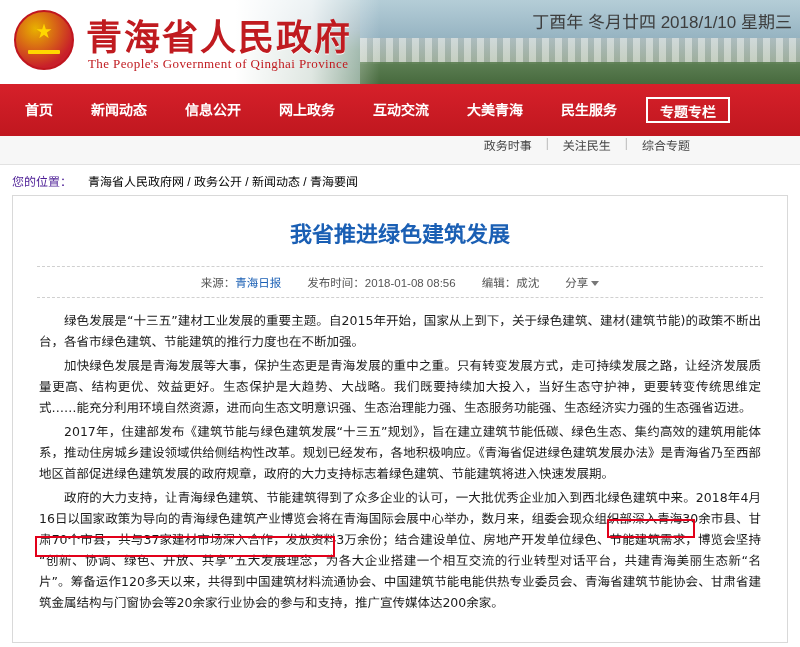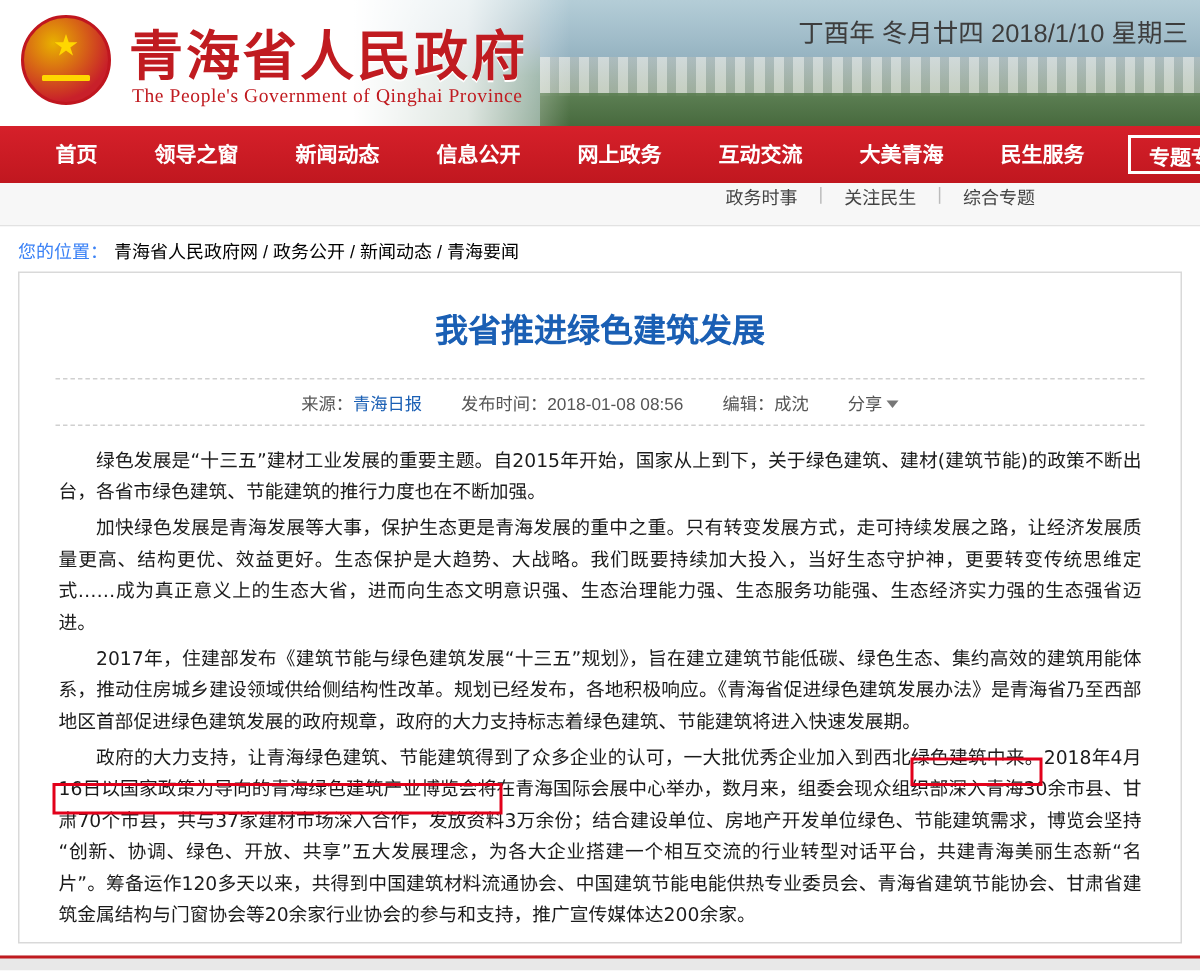--- a/index.html
+++ b/index.html
@@ -109,25 +109,25 @@
     position: absolute;
     right: 8px;
     top: 8px;
     font-size: 17px;
     color: #3d3d3d;
   }
 
   
   .nav {
     position: relative;
-    height: 38px;
+    height: 52px;
     background: linear-gradient(180deg, #d6202a 0%, #c0171f 100%);
     display: flex;
     align-items: center;
-    padding-left: 18px;
+    padding-left: 6px;
     box-sizing: border-box;
   }
   .nav-item {
     color: #fff;
     font-size: 14px;
     font-weight: bold;
     padding: 0 19px;
     line-height: 36px;
     cursor: pointer;
     white-space: nowrap;
@@ -159,21 +159,21 @@
   
   .breadcrumb {
     height: 30px;
     display: flex;
     align-items: center;
     padding-left: 12px;
     font-size: 12px;
     color: #444;
     background: #fff;
   }
-  .breadcrumb .label { color: #3b82f6; margin-right: 4px; }
+  .breadcrumb .label { color: #4c1d95; margin-right: 16px; }
   .breadcrumb .crumbs { color: #000000; }
 
   
   .article {
     margin: 0 12px;
     border: 1px solid #d9d9d9;
     background: #fff;
     height: 448px;
     box-sizing: border-box;
     position: relative;
@@ -263,21 +263,20 @@
       <div class="bar"></div>
     </div>
 
     <div class="site-title">青海省人民政府</div>
     <div class="site-subtitle">The People's Government of Qinghai Province</div>
     <div class="banner-date">丁酉年 冬月廿四 2018/1/10 星期三</div>
   </div>
 
   <div class="nav">
     <div class="nav-item">首页</div>
-    <div class="nav-item">领导之窗</div>
     <div class="nav-item">新闻动态</div>
     <div class="nav-item">信息公开</div>
     <div class="nav-item">网上政务</div>
     <div class="nav-item">互动交流</div>
     <div class="nav-item">大美青海</div>
     <div class="nav-item">民生服务</div>
     <div class="nav-item active">专题专栏</div>
   </div>
 
   <div class="subnav">
@@ -306,21 +305,21 @@
       <span>
         <span>编辑：</span><span>成沈</span>
       </span>
       <span class="share">
         <span>分享</span><span class="caret"></span>
       </span>
     </div>
 
     <div class="body-text">
       <p>绿色发展是“十三五”建材工业发展的重要主题。自2015年开始，国家从上到下，关于绿色建筑、建材(建筑节能)的政策不断出台，各省市绿色建筑、节能建筑的推行力度也在不断加强。</p>
-      <p>加快绿色发展是青海发展等大事，保护生态更是青海发展的重中之重。只有转变发展方式，走可持续发展之路，让经济发展质量更高、结构更优、效益更好。生态保护是大趋势、大战略。我们既要持续加大投入，当好生态守护神，更要转变传统思维定式……成为真正意义上的生态大省，进而向生态文明意识强、生态治理能力强、生态服务功能强、生态经济实力强的生态强省迈进。</p>
+      <p>加快绿色发展是青海发展等大事，保护生态更是青海发展的重中之重。只有转变发展方式，走可持续发展之路，让经济发展质量更高、结构更优、效益更好。生态保护是大趋势、大战略。我们既要持续加大投入，当好生态守护神，更要转变传统思维定式……能充分利用环境自然资源，进而向生态文明意识强、生态治理能力强、生态服务功能强、生态经济实力强的生态强省迈进。</p>
       <p>2017年，住建部发布《建筑节能与绿色建筑发展“十三五”规划》，旨在建立建筑节能低碳、绿色生态、集约高效的建筑用能体系，推动住房城乡建设领域供给侧结构性改革。规划已经发布，各地积极响应。《青海省促进绿色建筑发展办法》是青海省乃至西部地区首部促进绿色建筑发展的政府规章，政府的大力支持标志着绿色建筑、节能建筑将进入快速发展期。</p>
       <p>政府的大力支持，让青海绿色建筑、节能建筑得到了众多企业的认可，一大批优秀企业加入到西北绿色建筑中来。2018年4月16日以国家政策为导向的青海绿色建筑产业博览会将在青海国际会展中心举办，数月来，组委会现众组织部深入青海30余市县、甘肃70个市县，共与37家建材市场深入合作，发放资料3万余份；结合建设单位、房地产开发单位绿色、节能建筑需求，博览会坚持“创新、协调、绿色、开放、共享”五大发展理念，为各大企业搭建一个相互交流的行业转型对话平台，共建青海美丽生态新“名片”。筹备运作120多天以来，共得到中国建筑材料流通协会、中国建筑节能电能供热专业委员会、青海省建筑节能协会、甘肃省建筑金属结构与门窗协会等20余家行业协会的参与和支持，推广宣传媒体达200余家。</p>
     </div>
 
     <div class="hl-box" id="hl-date"></div>
     <div class="hl-box" id="hl-phrase"></div>
   </div>
 
   <div class="footer">
     <span class="footer-item">关于我们</span>

